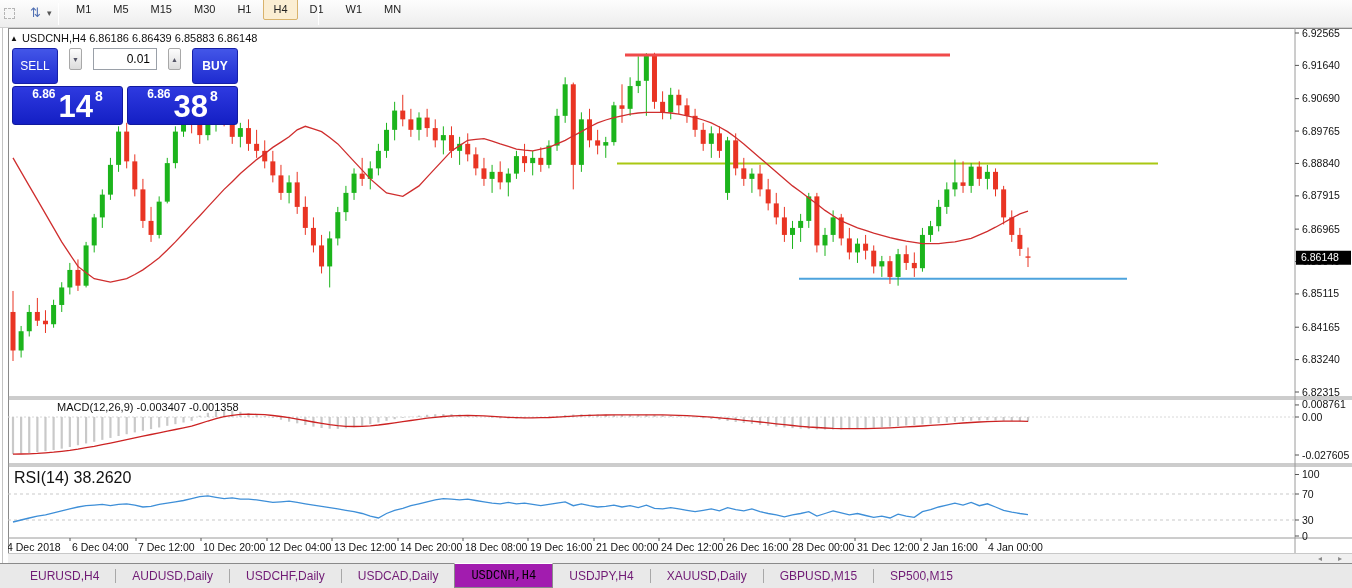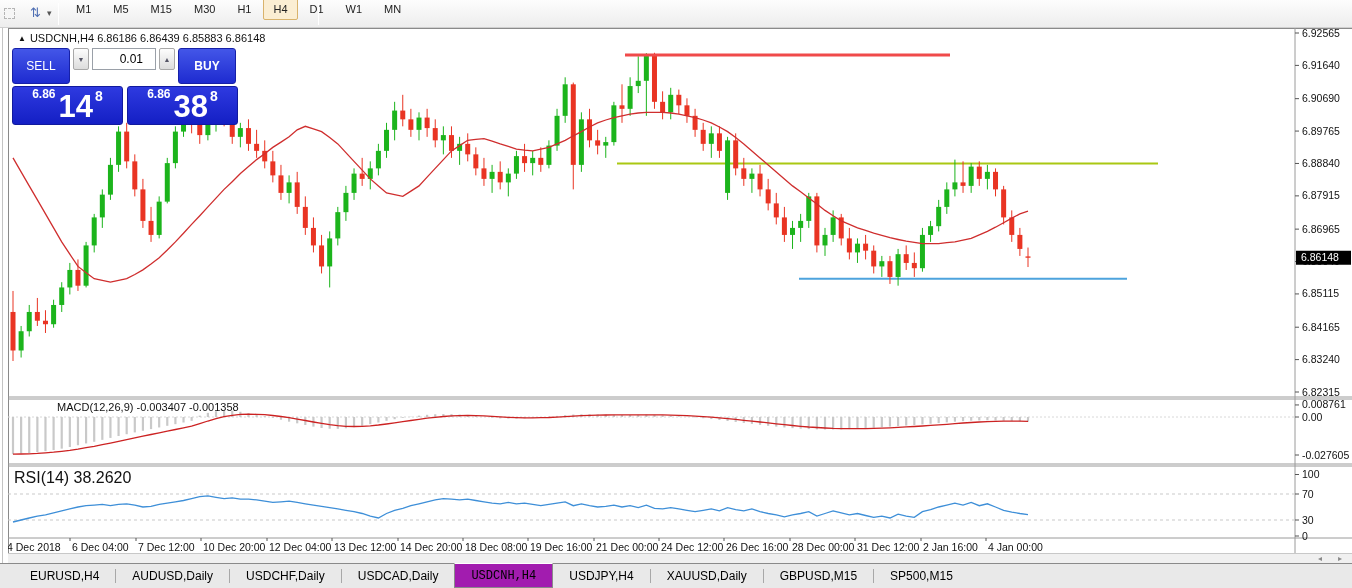--- a/index.html
+++ b/index.html
@@ -15,54 +15,54 @@
   .tb-sep{position:absolute;top:3px;width:1px;height:22px;background:#c8c8c8;border-right:1px solid #fff;}
   #tf-group{position:absolute;left:66px;top:0;height:18px;display:flex;align-items:center;gap:2px;}
   .tf-btn{padding:4px 9px;font-size:11px;color:#222;border:1px solid transparent;border-radius:2px;cursor:default;}
   .tf-btn.active{background:#fbeed3;border:1px solid #d9b36c;}
 
   
   #chart-window{position:absolute;left:8px;top:28px;width:1344px;height:535px;background:#fff;border:1px solid #8a8a8a;border-right:none;}
   #left-gutter{position:absolute;left:2px;top:28px;width:1px;height:535px;background:#c4c4c4;}
   #chart-svg{position:absolute;left:8px;top:28px;}
 
-  #chart-title{position:absolute;left:18px;top:32px;font-size:11px;color:#111;}
+  #chart-title{position:absolute;left:10px;top:32px;font-size:11px;color:#111;}
   #chart-title .tri{font-size:8px;vertical-align:1px;margin-right:4px;}
 
   #macd-label{position:absolute;left:14px;top:401px;font-size:11px;color:#111;padding-left:43px;}
   #rsi-label{position:absolute;left:14px;top:469px;font-size:16px;color:#111;}
 
   
   #trade-panel{position:absolute;left:12px;top:48px;width:226px;}
-  .row1{display:flex;height:36px;gap:3px;}
+  .row1{display:flex;height:36px;gap:11px;}
   .btn-blue{background:linear-gradient(#4356e8,#1e2bd0);color:#fff;border:1px solid #1620a8;border-radius:3px;
     font-size:12px;display:flex;align-items:center;justify-content:center;}
   #sell-btn{width:58px;}
   #buy-btn{width:58px;font-weight:bold;}
   .spin{width:16px;height:22px;background:linear-gradient(#fdfdfd,#dcdcdc);border:1px solid #a8a8a8;border-radius:2px;
     font-size:7px;color:#556;display:flex;align-items:center;justify-content:center;}
   #vol-field{width:64px;height:22px;border:1px solid #9aa0a8;background:#fff;font-size:12px;text-align:right;
-    padding-right:12px;font-family:"Liberation Sans",sans-serif;}
+    padding-right:6px;font-family:"Liberation Sans",sans-serif;}
   .row2{display:flex;gap:4px;margin-top:2px;}
   .quote-box{width:111px;height:39px;background:linear-gradient(#2e3ae0,#141fc4);border:1px solid #111a9e;border-radius:3px;
     color:#fff;display:flex;align-items:flex-end;justify-content:center;padding-bottom:3px;}
   .q-small{font-size:12px;font-weight:bold;margin-right:3px;margin-bottom:20px;}
   .q-big{font-size:31px;font-weight:bold;line-height:29px;}
   .q-sup{font-size:14px;font-weight:bold;margin-left:2px;align-self:flex-start;margin-top:1px;}
 
   
   #scroll-strip{position:absolute;left:8px;top:553px;width:1344px;height:10px;background:#f0f0f0;border-top:1px solid #c8c8c8;}
   .scroll-arrow{position:absolute;top:0px;font-size:8px;color:#8a8a8a;line-height:10px;}
   #scroll-left{right:30px;}
   #scroll-right{right:10px;}
 
   
   #tabbar{position:absolute;left:0;top:563px;width:1352px;height:25px;background:#e9e9e9;border-top:1px solid #8a8a8a;
     display:flex;align-items:stretch;padding-left:14px;}
-  .tab{display:flex;align-items:center;padding:0 16px;font-size:12px;color:#000000;position:relative;cursor:default;}
+  .tab{display:flex;align-items:center;padding:0 16px;font-size:12px;color:#701a75;position:relative;cursor:default;}
   .tab.active{background:#a21caf;border-left:1px solid #8a8a8a;border-right:1px solid #8a8a8a;border-bottom:1px solid #8a8a8a;
     margin-top:-1px;border-top:1px solid #fff;color:#000;font-family:Liberation Mono, monospace;}
   .tab-sep{width:1px;height:14px;background:#a8a8a8;align-self:center;}
 </style>
 </head>
 <body>
 
 <div id="app">
 
   <div id="toolbar">

